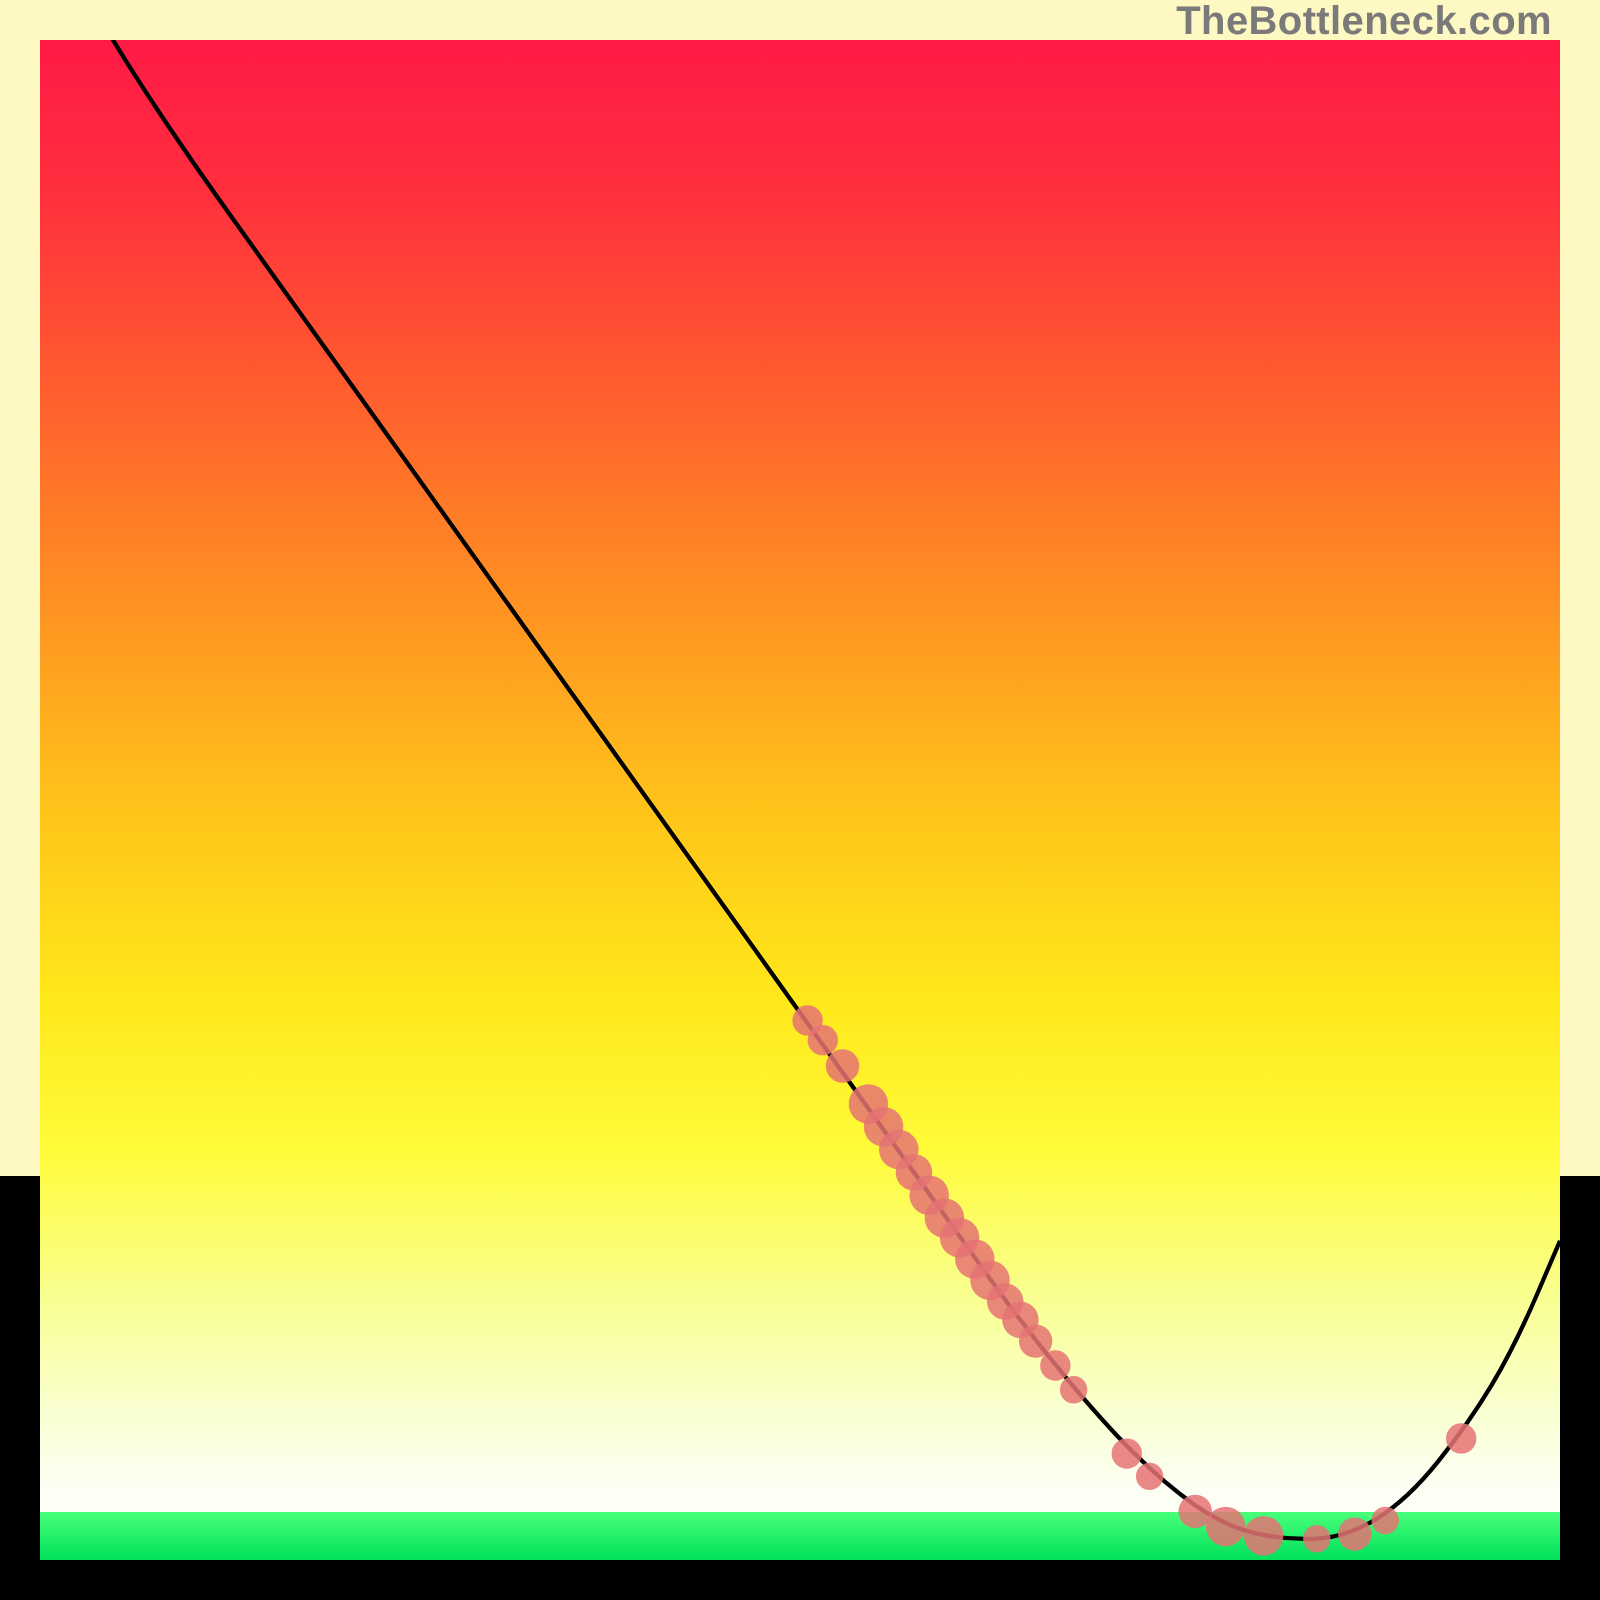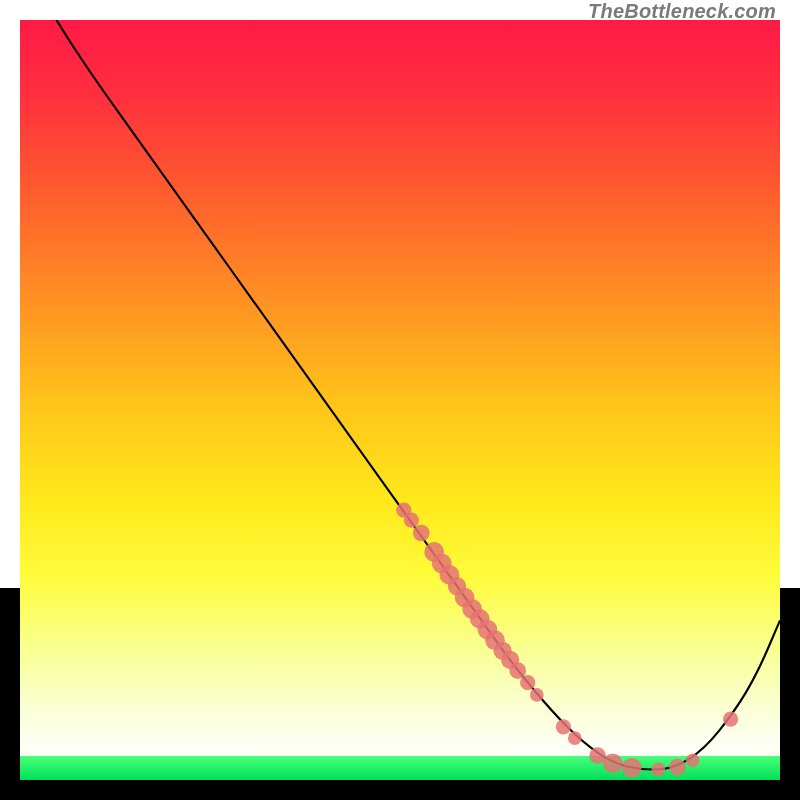--- a/index.html
+++ b/index.html
@@ -8,22 +8,21 @@
     width: 800px;
     height: 800px;
     background: #000;
     overflow: hidden;
     font-family: Arial, Helvetica, sans-serif;
   }
   .stage {
     position: relative;
     width: 800px;
     height: 588px;
-    background: #ffffff;
-    font-style: italic;
+    background: #fef9c3;
   }
   .plot {
     position: absolute;
     left: 20px;
     top: 20px;
     width: 760px;
     height: 760px;
     overflow: hidden;
   }
   .gradient {

